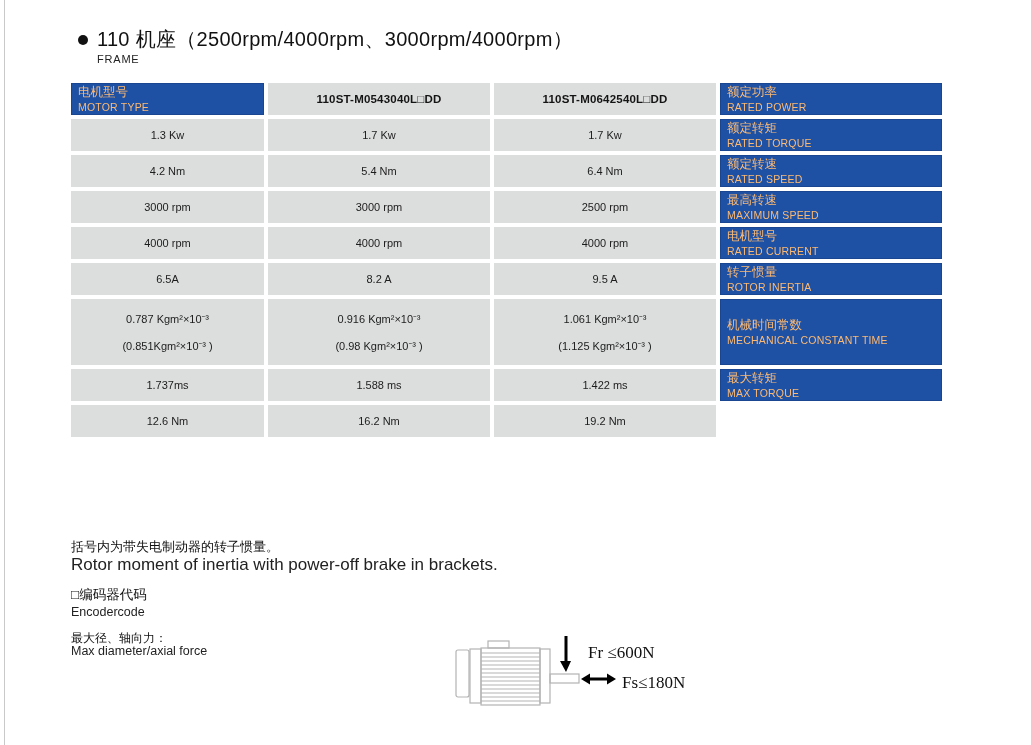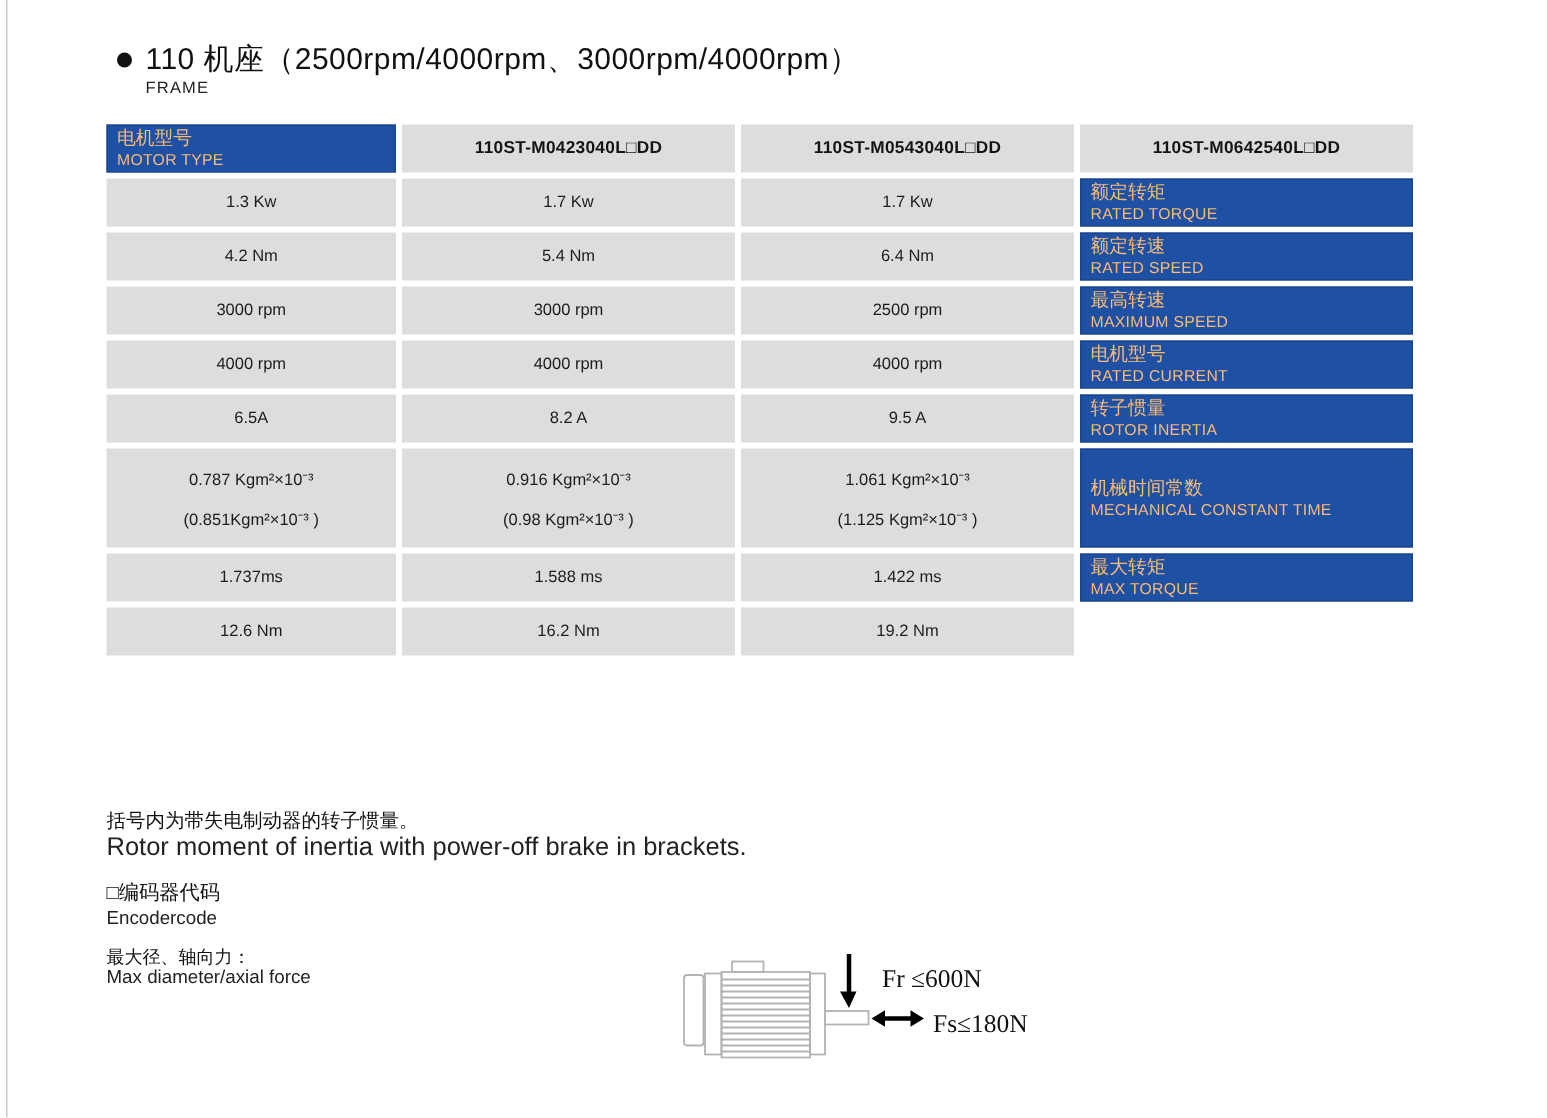--- a/index.html
+++ b/index.html
@@ -72,24 +72,27 @@
     <span class="title-text">110 机座（2500rpm/4000rpm、3000rpm/4000rpm）</span>
   </div>
   <div class="subtitle">FRAME</div>
 
   <div class="spec-table">
 
     <div class="hcell">
       <div class="zh">电机型号</div>
       <div class="en">MOTOR TYPE</div>
     </div>
-    <div class="dcell model">110ST-M0423040L□DD</div>
     <div class="dcell model">110ST-M0543040L□DD</div>
     <div class="dcell model">110ST-M0642540L□DD</div>
 
+    <div class="hcell">
+      <div class="zh">额定功率</div>
+      <div class="en">RATED POWER</div>
+    </div>
     <div class="dcell">1.3 Kw</div>
     <div class="dcell">1.7 Kw</div>
     <div class="dcell">1.7 Kw</div>
 
     <div class="hcell">
       <div class="zh">额定转矩</div>
       <div class="en">RATED TORQUE</div>
     </div>
     <div class="dcell">4.2 Nm</div>
     <div class="dcell">5.4 Nm</div>

